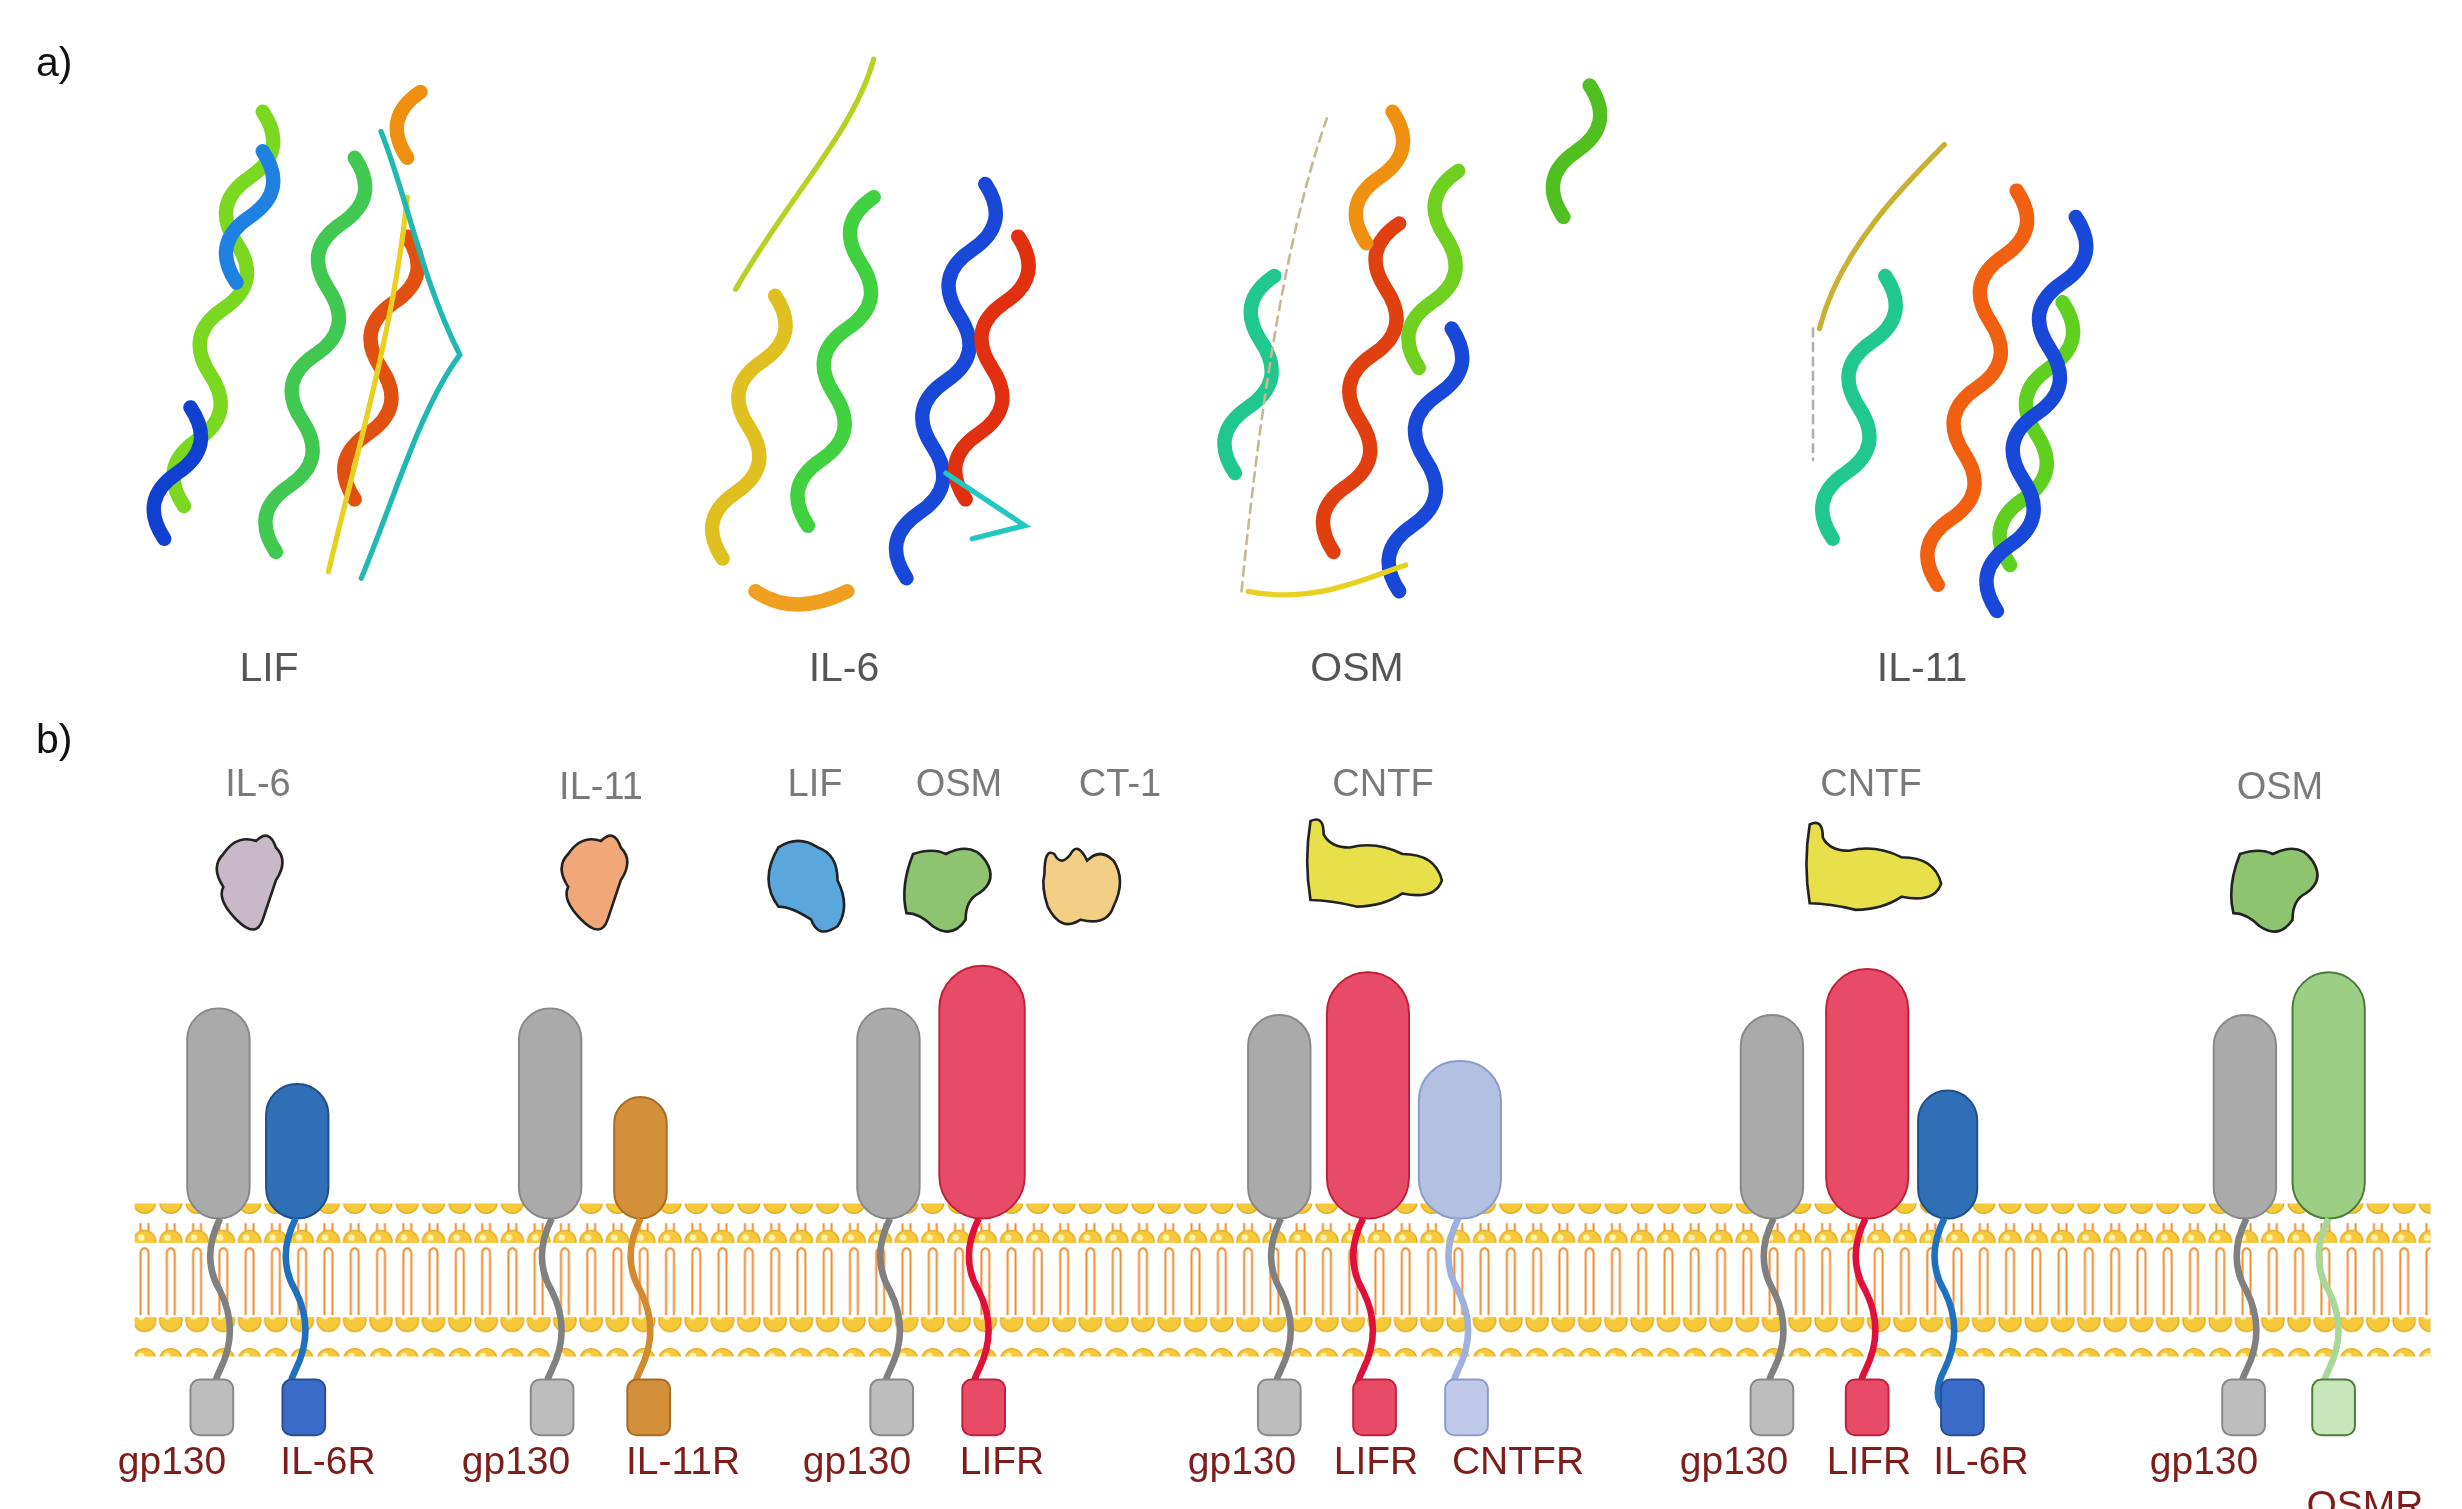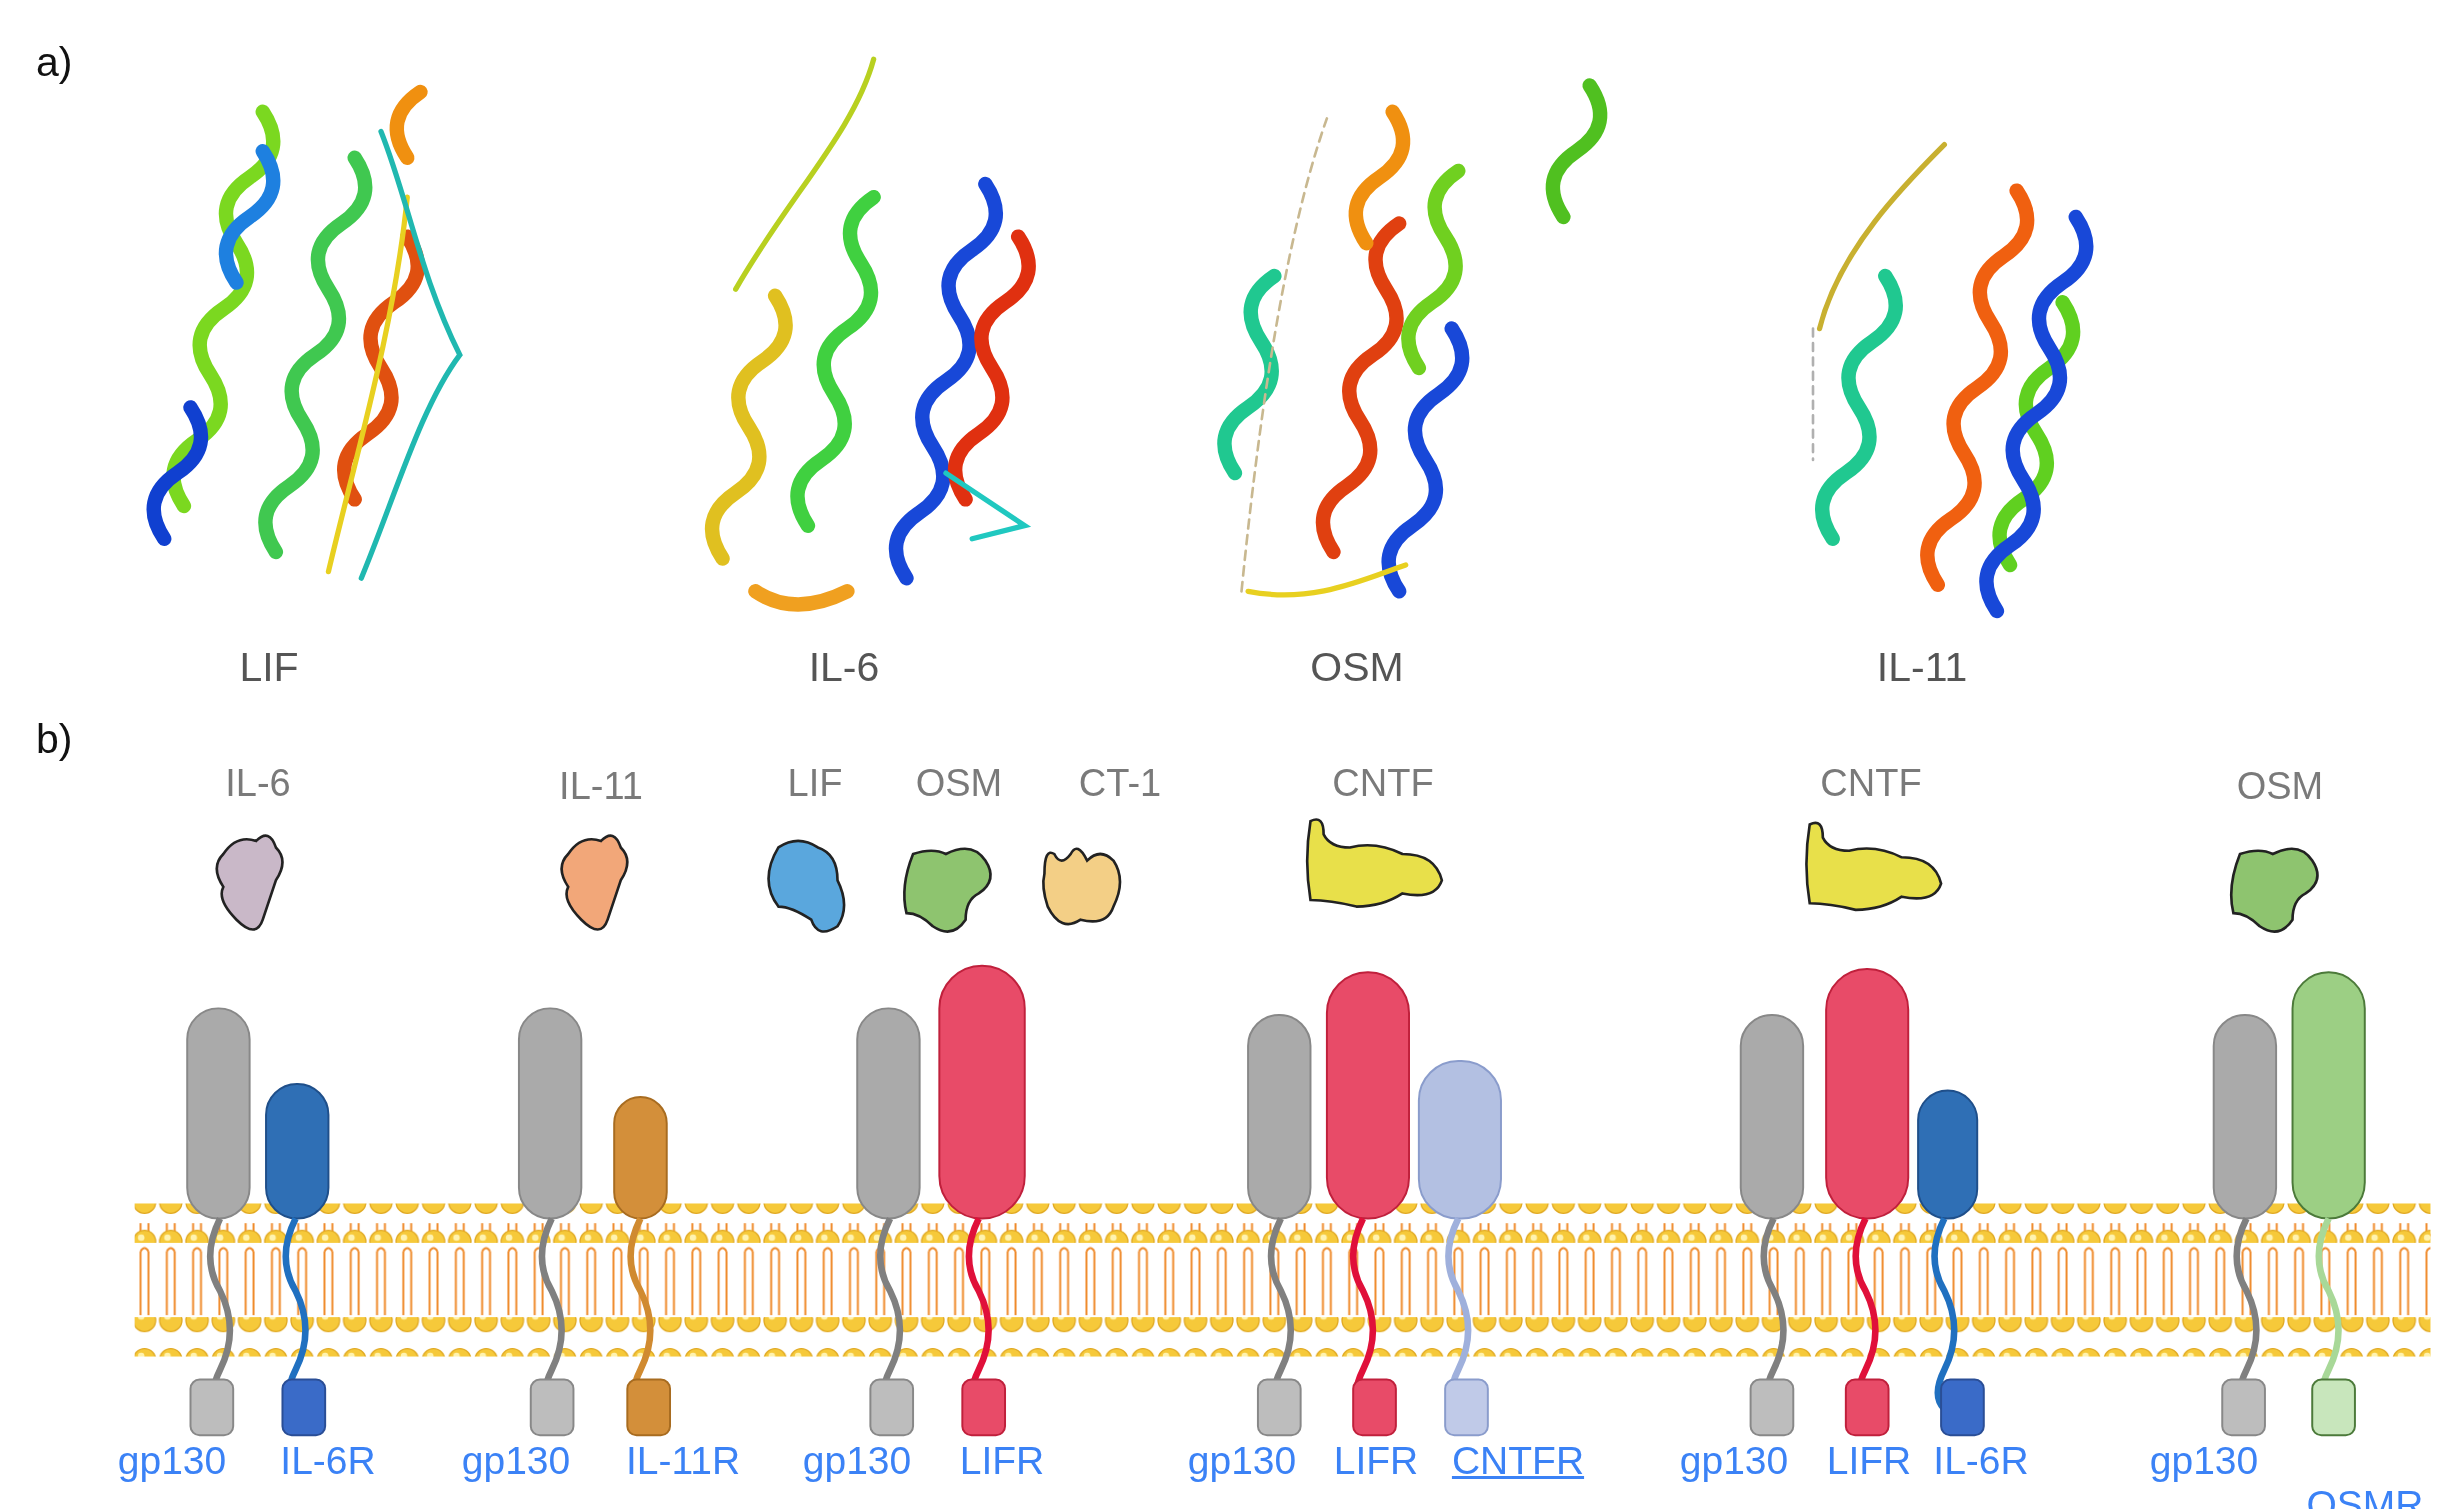--- a/index.html
+++ b/index.html
@@ -1,21 +1,21 @@
 <!DOCTYPE html>
 <html style="font-size:10.5px"><head>
 <meta charset="utf-8">
 <style>
   html, body { margin:0; padding:0; background:#ffffff; }
   body { width:2462px; height:1509px; position:relative; overflow:hidden;
          font-family:"Liberation Sans", "DejaVu Sans", sans-serif; }
   .panel-label { position:absolute; font-size:41px; color:#111; }
   .prot-name { position:absolute; font-size:41px; color:#555; transform:translateX(-50%); white-space:nowrap; }
   .lig-name  { position:absolute; font-size:38px; color:#7a7a7a; transform:translateX(-50%); white-space:nowrap; }
-  .rec-name  { position:absolute; font-size:39px; color:#3b82f6; transform:translateX(-50%); white-space:nowrap; top:1439px; }
+  .rec-name  { position:absolute; font-size:39px; color:#7f1d1d; transform:translateX(-50%); white-space:nowrap; top:1439px; }
   svg { position:absolute; left:0; top:0; }
 </style>
 </head>
 <body>
 
 <div class="panel-label" style="left:36px; top:39px;">a)</div>
 <div class="panel-label" style="left:36px; top:716px;">b)</div>
 
 <svg width="2462" height="690" viewBox="0 0 3748 1050">
   <defs>
@@ -198,19 +198,19 @@
 </svg>
 
 <div class="rec-name" style="left:172px;">gp130</div>
 <div class="rec-name" style="left:328px;">IL-6R</div>
 <div class="rec-name" style="left:516px;">gp130</div>
 <div class="rec-name" style="left:683px;text-align:right;">IL-11R</div>
 <div class="rec-name" style="left:857px;">gp130</div>
 <div class="rec-name" style="left:1002px;">LIFR</div>
 <div class="rec-name" style="left:1242px;">gp130</div>
 <div class="rec-name" style="left:1376px;">LIFR</div>
-<div class="rec-name" style="left:1518px;text-decoration:underline;">CNTFR</div>
+<div class="rec-name" style="left:1518px;">CNTFR</div>
 <div class="rec-name" style="left:1734px;">gp130</div>
 <div class="rec-name" style="left:1869px;">LIFR</div>
 <div class="rec-name" style="left:1981px;">IL-6R</div>
 <div class="rec-name" style="left:2204px;">gp130</div>
 <div class="rec-name" style="left:2365px;margin-top:44px;">OSMR</div>
 
 
 </body></html>

